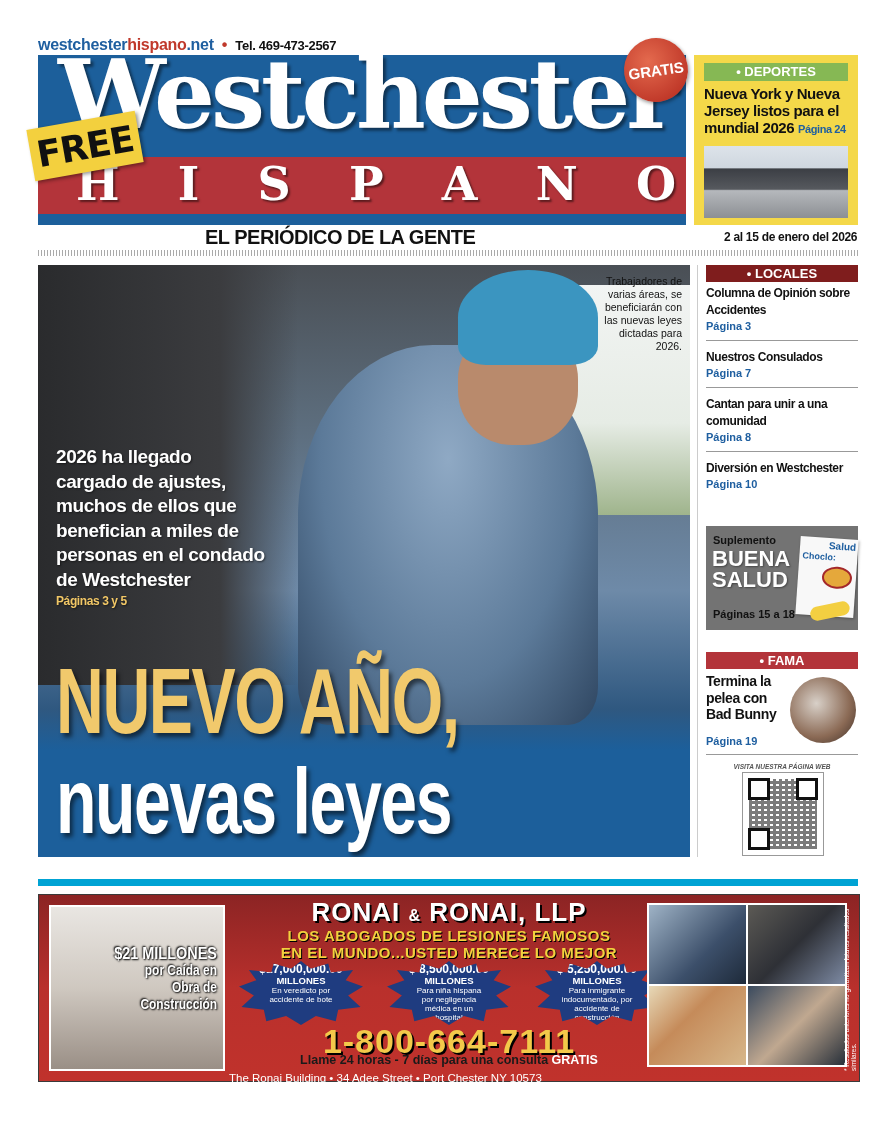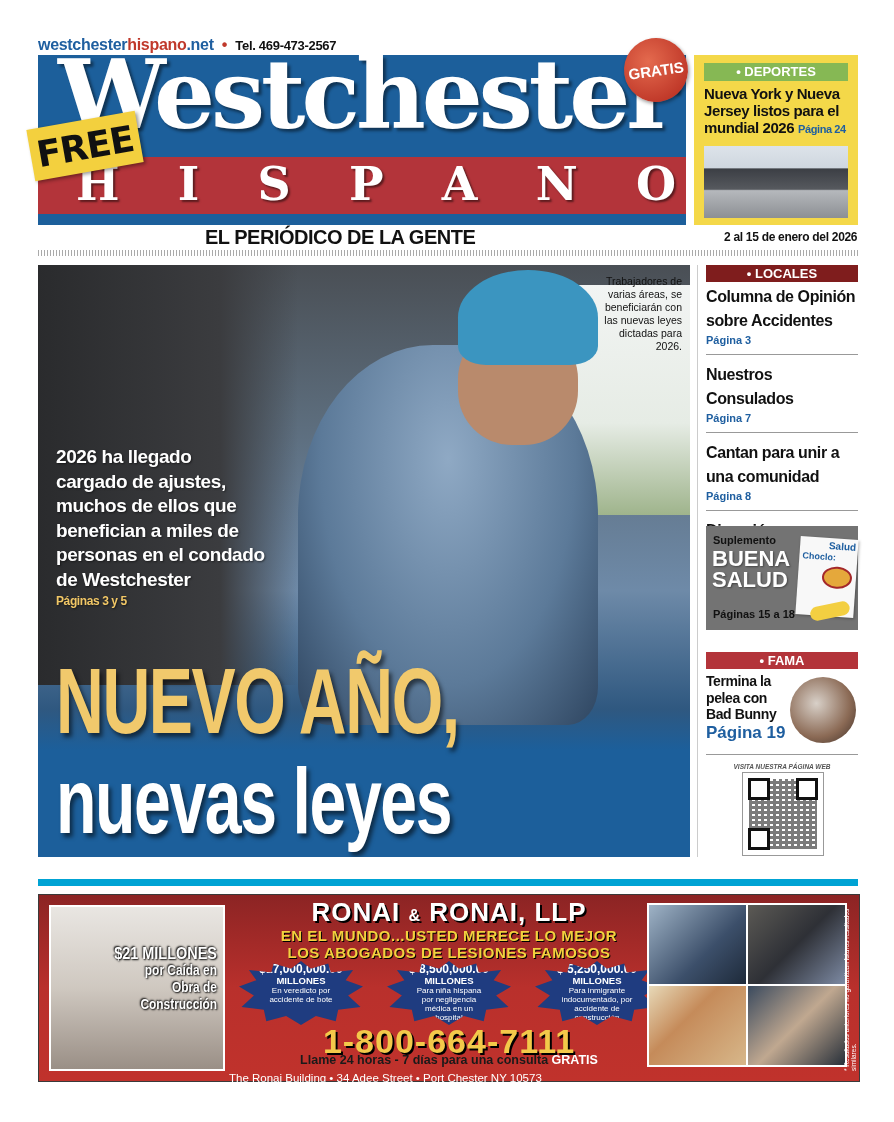--- a/index.html
+++ b/index.html
@@ -41,34 +41,34 @@
   .deck .pgs{color:#f1c766;font-size:12px;line-height:18px;display:block;}
   .hl1{position:absolute;left:18px;top:390px;font-family:"Liberation Sans",sans-serif;font-weight:bold;font-size:92px;line-height:92px;color:#f1c96c;transform:scaleX(0.72);transform-origin:left top;letter-spacing:-2px;text-shadow:4px 4px 5px rgba(0,0,0,.55);white-space:nowrap;}
   .hl2{position:absolute;left:18px;top:490px;font-weight:bold;font-size:92px;line-height:92px;color:#fff;transform:scaleX(0.72);transform-origin:left top;letter-spacing:-2px;text-shadow:4px 4px 5px rgba(0,0,0,.55);white-space:nowrap;}
   .vsep{left:697px;top:265px;width:1px;height:592px;background:#ccc;}
   
   .rcol{left:706px;top:265px;width:152px;}
   .tagbar{height:17px;color:#fff;font-weight:bold;font-size:13px;text-align:center;line-height:17px;}
   .tag-blue{background:#7f1d1d;}
   .tag-red{background:#b3343a;}
   .ritem{padding:3px 0 7px;border-bottom:1px solid #999;}
-  .ritem .t{font-weight:bold;font-size:16px;line-height:24px;letter-spacing:-0.4px;}
+  .ritem .t{font-weight:bold;font-size:12px;line-height:17px;letter-spacing:-0.4px;}
   .ritem .p{font-weight:bold;font-size:11px;color:#1f5fa0;line-height:14px;}
   .supl{left:706px;top:526px;width:152px;height:104px;background:#737373;}
   .supl .s1{position:absolute;left:7px;top:8px;font-weight:bold;font-size:11px;}
   .supl .s2{position:absolute;left:6px;top:22px;font-weight:bold;font-size:22px;line-height:21px;color:#fff;text-shadow:1px 1px 2px rgba(0,0,0,.4);}
   .supl .s3{position:absolute;left:7px;top:82px;font-weight:bold;font-size:11px;}
   .supl .mini{position:absolute;left:92px;top:12px;width:58px;height:78px;background:#f8f8f8;transform:rotate(4deg);box-shadow:1px 1px 3px rgba(0,0,0,.3);}
   .supl .mini .mt{position:absolute;right:2px;top:2px;color:#1f5fa0;font-weight:bold;font-size:10px;}
   .supl .mini .mc{position:absolute;left:3px;top:14px;color:#1f5fa0;font-weight:bold;font-size:9px;}
   .supl .mini .bowl{position:absolute;left:24px;top:28px;width:26px;height:18px;border-radius:50%;background:#e5a83b;border:2px solid #a4282a;}
   .supl .corn{position:absolute;left:104px;top:78px;width:40px;height:14px;border-radius:8px;background:#f3cf41;transform:rotate(-12deg);}
   .fama{left:706px;top:652px;width:152px;}
   .fama .ft{font-weight:bold;font-size:14px;line-height:16.5px;margin-top:4px;width:80px;letter-spacing:-0.4px;}
-  .fama .fp{font-weight:bold;font-size:17px;color:#1f5fa0;}
+  .fama .fp{font-weight:bold;font-size:11px;color:#1f5fa0;margin-top:12px;}
   .fama .avatar{position:absolute;left:84px;top:25px;width:66px;height:66px;border-radius:50%;background:radial-gradient(circle at 40% 40%,#d8d0c8,#8b6a55 60%,#3a2c25);}
   .fama .hr{position:absolute;left:0;top:102px;width:152px;height:1px;background:#999;}
   .qrlabel{left:706px;top:763px;width:152px;text-align:center;font-size:6.5px;font-style:italic;font-weight:bold;color:#555;}
   .qr{left:742px;top:772px;width:80px;height:82px;border:1px solid #999;background:#fff;}
   .qr .in{position:absolute;left:6px;top:6px;width:68px;height:70px;background:
     repeating-linear-gradient(90deg,#111 0 3px,transparent 3px 6px),
     repeating-linear-gradient(0deg,#111 0 3px,transparent 3px 5px);opacity:.55;}
   .qr .fp1,.qr .fp2,.qr .fp3{position:absolute;width:16px;height:16px;border:3px solid #111;background:#fff;}
   .qr .fp1{left:5px;top:5px;} .qr .fp2{right:5px;top:5px;} .qr .fp3{left:5px;bottom:5px;}
   
@@ -209,22 +209,22 @@
       <div class="big">$21 MILLONES</div>
       <div style="width:90px;margin-left:auto;">por Caída en Obra de Construcción</div>
     </div>
   </div>
   <div class="firm">
     <span>RONAI</span>
     <span class="amp">&amp;</span>
     <span>RONAI, LLP</span>
   </div>
   <div class="slogan">
+    <div>LOS ABOGADOS DE LESIONES FAMOSOS</div>
     <div>EN EL MUNDO...USTED MERECE LO MEJOR</div>
-    <div>LOS ABOGADOS DE LESIONES FAMOSOS</div>
   </div>
   <div class="stars">
     <div class="star">
       <div class="amt">$17,000,000.00</div>
       <div class="mil">MILLONES</div>
       <div class="desc">En veredicto por accidente de bote</div>
     </div>
     <div class="star">
       <div class="amt">$ 8,500,000.00</div>
       <div class="mil">MILLONES</div>

